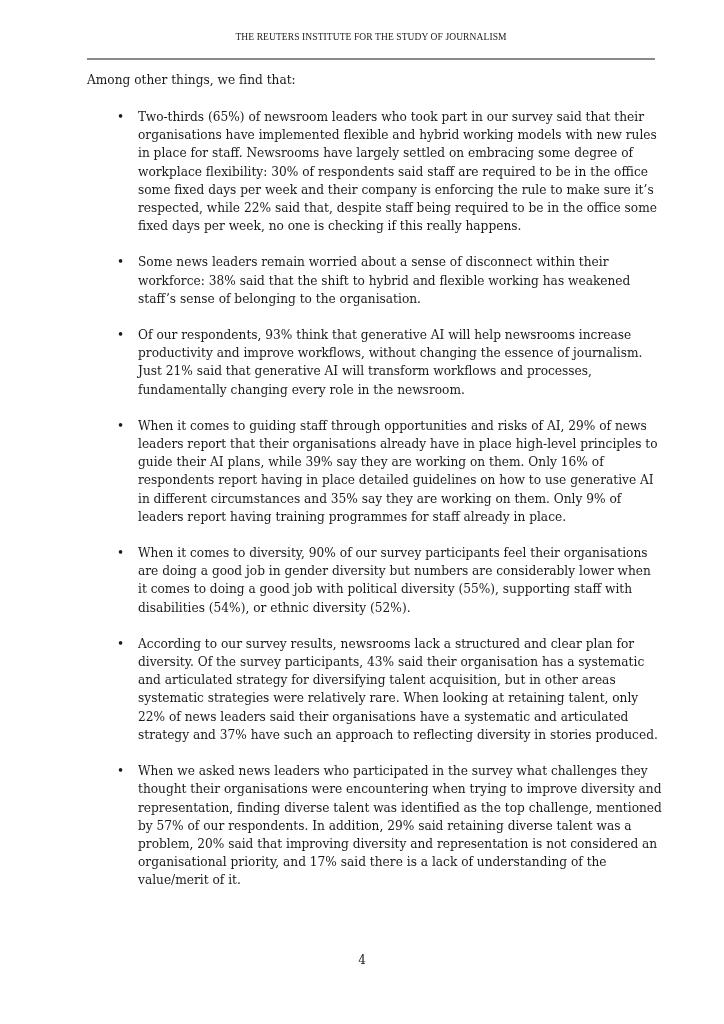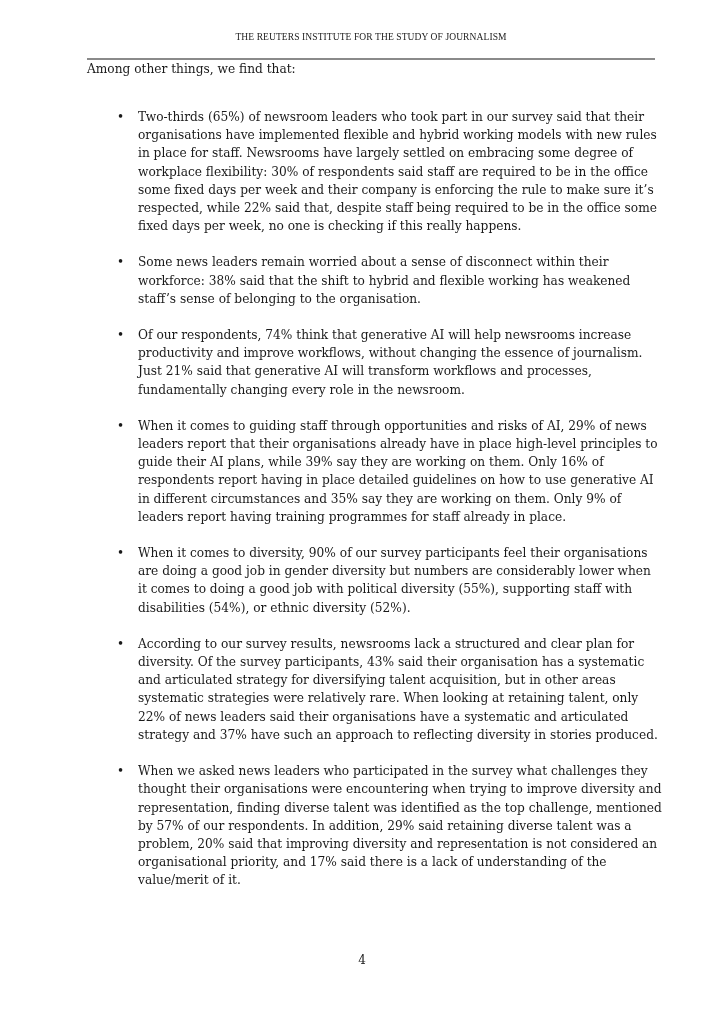--- a/index.html
+++ b/index.html
@@ -1,21 +1,21 @@
 <!DOCTYPE html>
 <html><head>
 <meta charset="utf-8">
 <style>
   html, body { margin: 0; padding: 0; background: #ffffff; }
   body { width: 724px; height: 1024px; position: relative; overflow: hidden;
          font-family: "DejaVu Serif", "Liberation Serif", serif; color: #1a1a1a; }
   .header { position: absolute; left: 87px; top: 32px; width: 568px; text-align: center;
             font-family: "Liberation Serif", serif; font-size: 9.5px; letter-spacing: 0.1px; color: #222; }
   .rule { position: absolute; left: 87px; top: 58px; width: 568px; height: 2px; background: #8a8a8a; }
-  .intro { position: absolute; left: 87px; top: 60px; font-size: 12.2px; line-height: 18px; }
+  .intro { position: absolute; left: 87px; top: 71px; font-size: 12.2px; line-height: 18px; }
   .list { position: absolute; left: 117px; top: 108px; width: 545px; margin: 0; padding: 0; list-style: none; }
   .item { position: relative; padding-left: 21px; font-size: 12.2px; line-height: 18.2px; }
   .bullet { position: absolute; left: 0; top: 0; font-size: 12px; }
   .page-num { position: absolute; left: 0; width: 724px; top: 953px; text-align: center;
               font-size: 12px; }
 </style>
 </head>
 <body>
 
 <div class="header">THE REUTERS INSTITUTE FOR THE STUDY OF JOURNALISM</div>
@@ -27,21 +27,21 @@
   <li class="item" style="margin-bottom:18px">
     <span class="bullet">•</span>
     <span>Two-thirds (65%) of newsroom leaders who took part in our survey said that their organisations have implemented flexible and hybrid working models with new rules in place for staff. Newsrooms have largely settled on embracing some degree of workplace flexibility: 30% of respondents said staff are required to be in the office some fixed days per week and their company is enforcing the rule to make sure it’s respected, while 22% said that, despite staff being required to be in the office some fixed days per week, no one is checking if this really happens.</span>
   </li>
   <li class="item" style="margin-bottom:18px">
     <span class="bullet">•</span>
     <span>Some news leaders remain worried about a sense of disconnect within their workforce: 38% said that the shift to hybrid and flexible working has weakened staff’s sense of belonging to the organisation.</span>
   </li>
   <li class="item" style="margin-bottom:18px">
     <span class="bullet">•</span>
-    <span>Of our respondents, 74% think that generative AI will help newsrooms increase productivity and improve workflows, without changing the essence of journalism. Just 21% said that generative AI will transform workflows and processes, fundamentally changing every role in the newsroom.</span>
+    <span>Of our respondents, 93% think that generative AI will help newsrooms increase productivity and improve workflows, without changing the essence of journalism. Just 21% said that generative AI will transform workflows and processes, fundamentally changing every role in the newsroom.</span>
   </li>
   <li class="item" style="margin-bottom:18px">
     <span class="bullet">•</span>
     <span>When it comes to guiding staff through opportunities and risks of AI, 29% of news leaders report that their organisations already have in place high-level principles to guide their AI plans, while 39% say they are working on them. Only 16% of respondents report having in place detailed guidelines on how to use generative AI in different circumstances and 35% say they are working on them. Only 9% of leaders report having training programmes for staff already in place.</span>
   </li>
   <li class="item" style="margin-bottom:18px">
     <span class="bullet">•</span>
     <span>When it comes to diversity, 90% of our survey participants feel their organisations are doing a good job in gender diversity but numbers are considerably lower when it comes to doing a good job with political diversity (55%), supporting staff with disabilities (54%), or ethnic diversity (52%).</span>
   </li>
   <li class="item" style="margin-bottom:18px">

